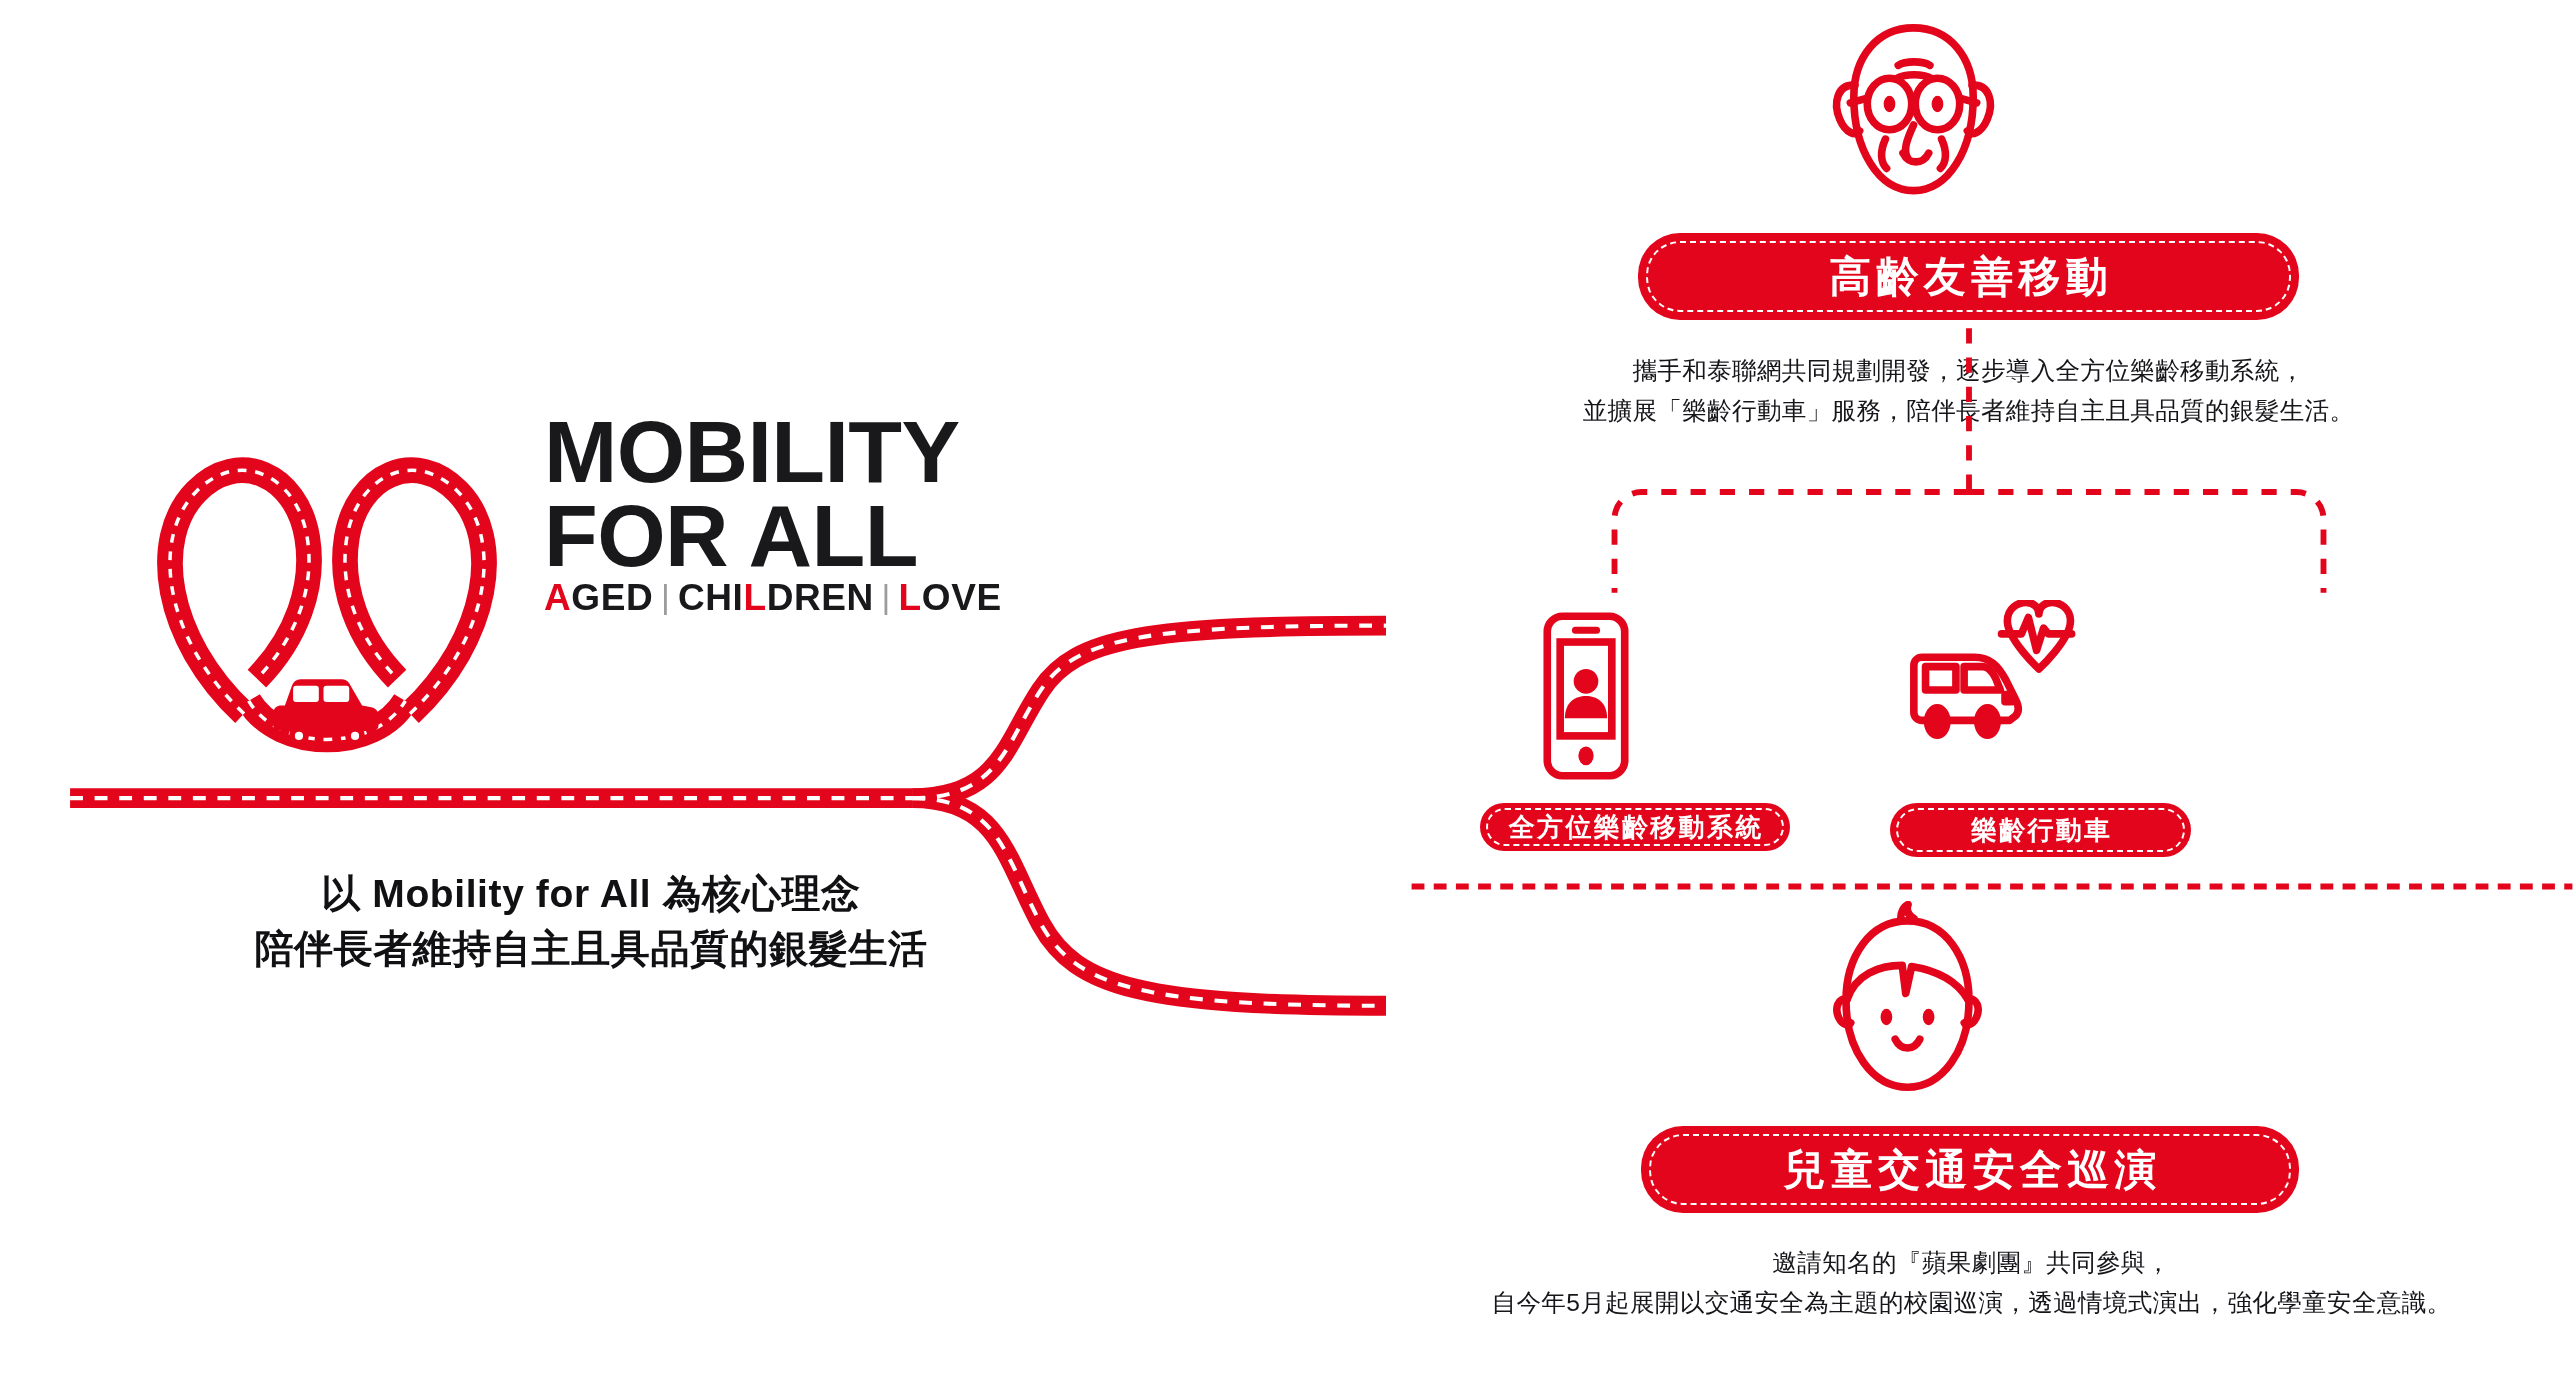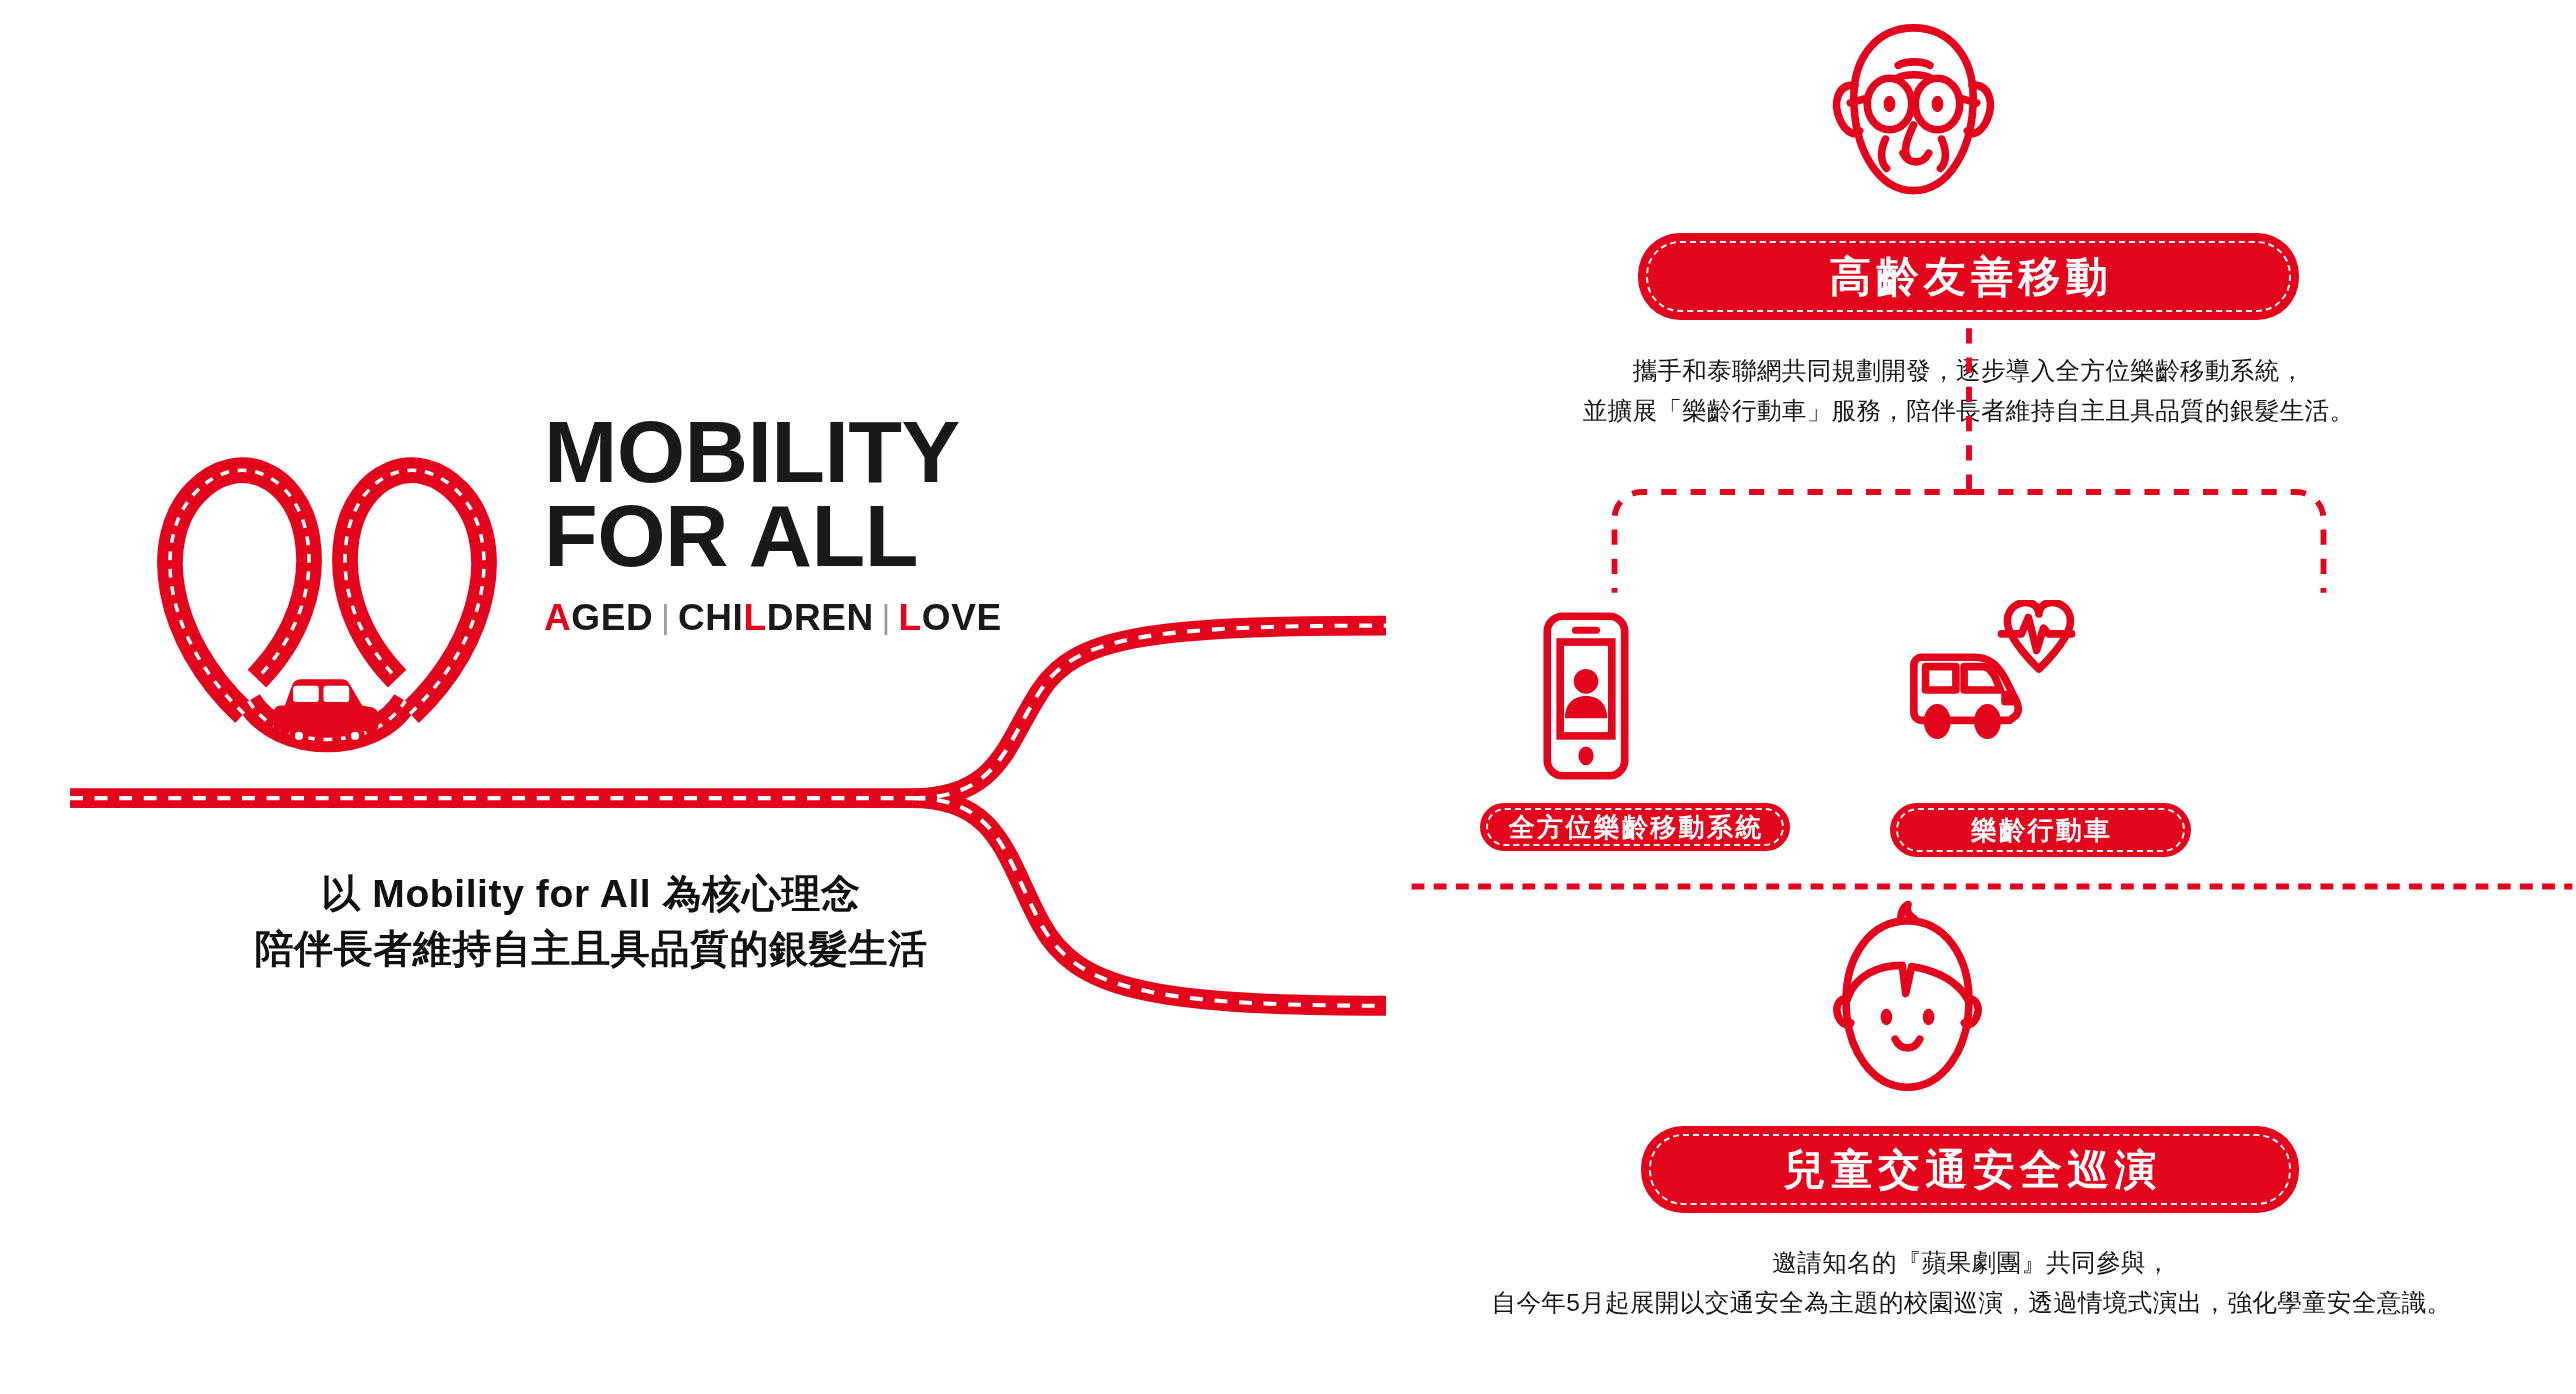--- a/index.html
+++ b/index.html
@@ -27,21 +27,20 @@
   #logo-wordmark{left:544px;top:410px;width:585px;}
 
   .wm-line{
     font-weight:700;
     color:#19191b;
     letter-spacing:-0.6px;
     line-height:.95;
     font-size:88px;
   }
   #wm-sub{
-    margin-top:20px;
     font-size:37px;
     font-weight:700;
     letter-spacing:0.6px;
     color:#19191b;
     white-space:nowrap;
   }
   #wm-sub .hl{color:#e3051b;}
   #wm-sub .sep{
     color:#9b9b9b;
     font-weight:400;

